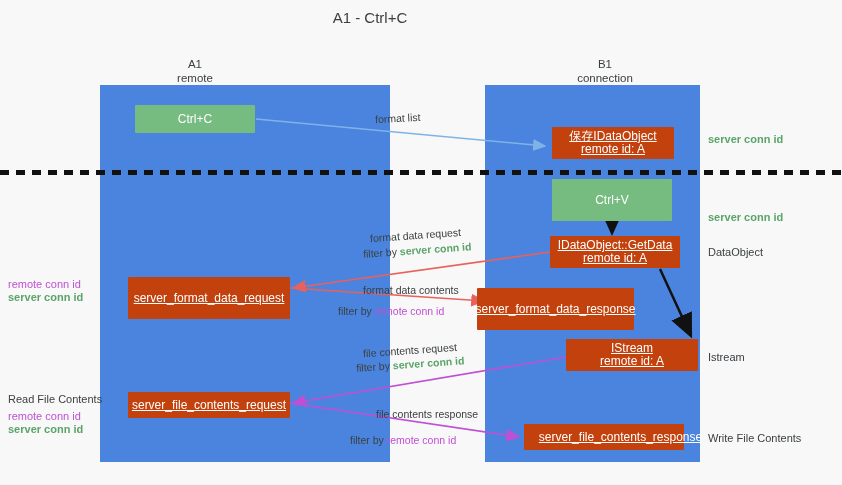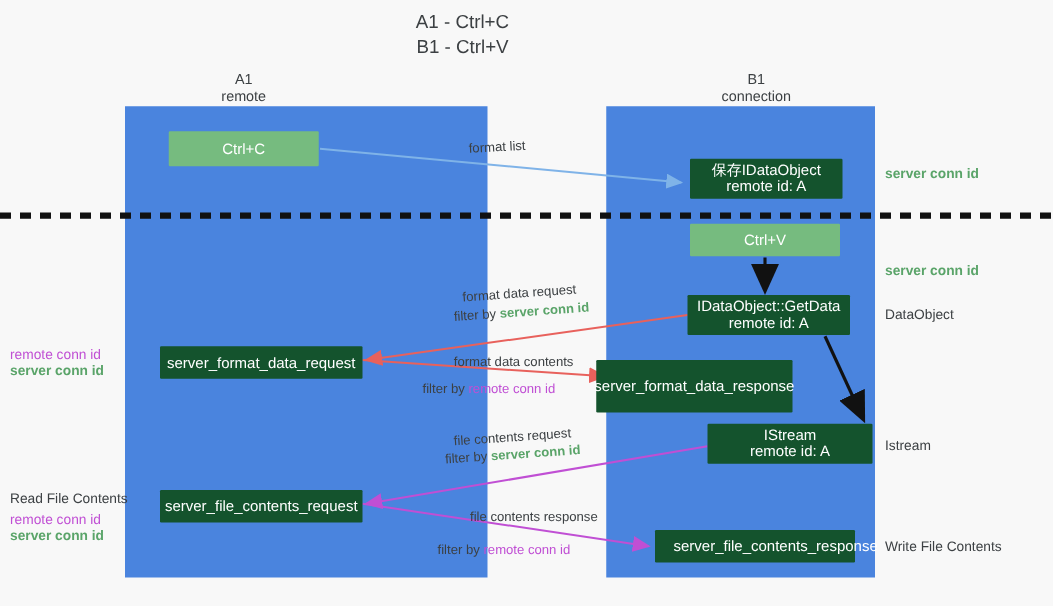--- a/index.html
+++ b/index.html
@@ -33,28 +33,28 @@
 
   .node{
     position:absolute;box-sizing:border-box;
     display:flex;flex-direction:column;align-items:center;justify-content:center;
     color:#ffffff;font-size:12px;line-height:13px;text-align:center;
     border-radius:1px;
   }
   .green{background:#76bb7f;}
   .orange{background:#fbb councils;}
   .orange{background:#fbb040;}
-  .orange{background:#14532d;}
+  .orange{background:#c2410c;text-decoration:underline;}
 
   #n-ctrlc{left:135px;top:105px;width:120px;height:28px;}
   #n-save{left:552px;top:127px;width:122px;height:32px;}
-  #n-ctrlv{left:552px;top:179px;width:120px;height:26px;justify-content:center;}
+  #n-ctrlv{left:552px;top:179px;width:120px;height:42px;justify-content:center;}
   #n-getdata{left:550px;top:236px;width:130px;height:32px;}
   #n-istream{left:566px;top:339px;width:132px;height:32px;}
-  #n-fmtreq{left:128px;top:277px;width:162px;height:26px;}
+  #n-fmtreq{left:128px;top:277px;width:162px;height:42px;}
   #n-fmtresp{left:477px;top:288px;width:157px;height:42px;}
   #n-filereq{left:128px;top:392px;width:162px;height:26px;}
   #n-fileresp{left:524px;top:424px;width:160px;height:26px;padding-left:33px;}
 
   .side-label{
     position:absolute;font-size:11px;line-height:14px;color:#3c4043;white-space:nowrap;
   }
   .green-txt{color:#5aa469;font-weight:bold;}
   .purple-txt{color:#c04fd4;font-weight:normal;}
 
@@ -86,21 +86,20 @@
     background-image:repeating-linear-gradient(to right,#111 0 9px,transparent 9px 16px);
   }
 </style>
 </head>
 <body>
 
 <div class="stage">
 
   <div class="title">
     <div>A1 - Ctrl+C</div>
-    <div>B1 - Ctrl+V</div>
   </div>
 
   <div class="lane-head" id="head-a1">
     <div>A1</div>
     <div>remote</div>
   </div>
   <div class="lane-head" id="head-b1">
     <div>B1</div>
     <div>connection</div>
   </div>

